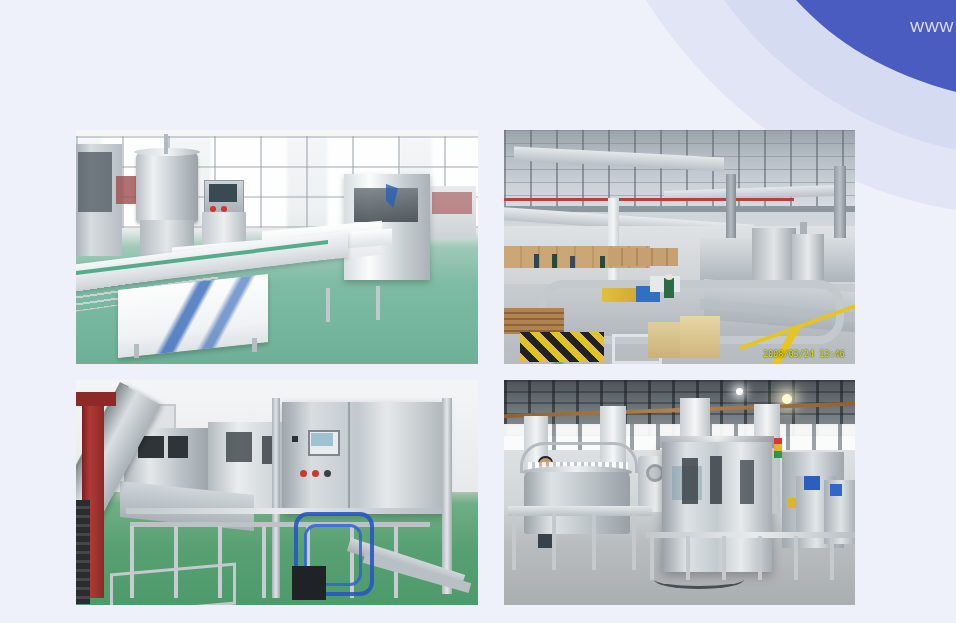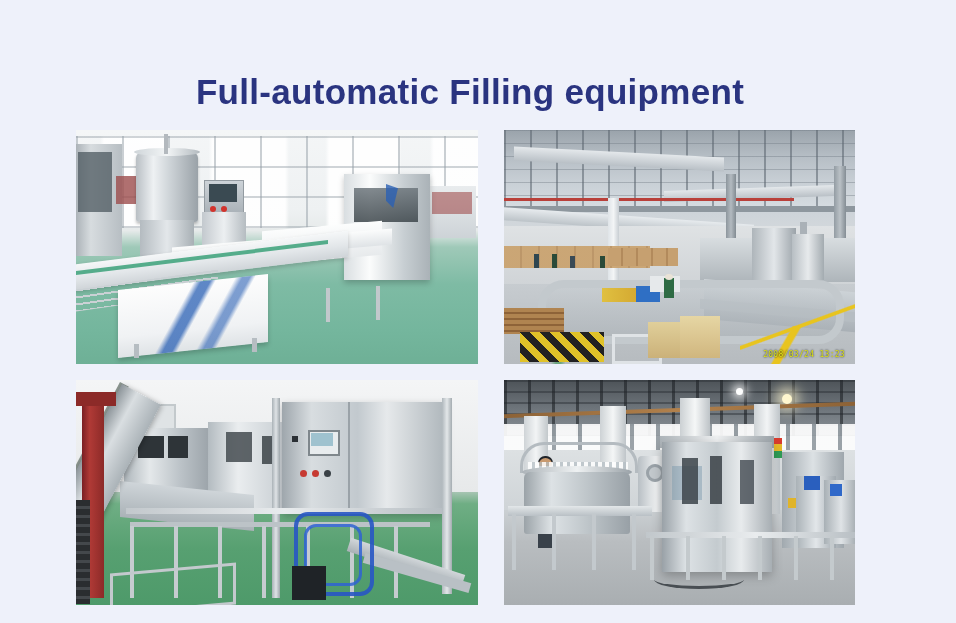--- a/index.html
+++ b/index.html
@@ -236,22 +236,29 @@
 
   
   .wm{position:absolute;color:rgba(255,255,255,.28);font-size:26px;font-weight:bold;
       transform:rotate(-8deg);white-space:nowrap;letter-spacing:2px;}
 </style>
 </head>
 <body>
 
 <div class="slide">
 
-
-  <div class="slide-title">Full-automatic Filling equipment</div>
+  <div class="deco">
+    <svg width="460" height="210" viewBox="0 0 460 210" aria-hidden="true">
+      <path d="M460,0 L460,210 C330,190 220,110 150,0 Z" fill="#dfe3f4" opacity="0.85"></path>
+      <path d="M460,0 L460,150 C360,128 280,72 228,0 Z" fill="#d5dbf0"></path>
+      <path d="M460,0 L460,92 C392,74 340,44 300,0 Z" fill="#4a5cc0"></path>
+    </svg>
+    <div class="deco-url">WWW</div>
+  </div>
+
 
   <div class="grid">
 
     <div class="ph ph-tl">
       <div class="scene">
         <div class="lyr p1-bg"></div>
         <div class="lyr p1-win"></div>
           <div class="lyr p1-winframe"></div>
         <div class="lyr p1-leftm"></div>
           <div class="lyr p1-leftm-d"></div>
@@ -320,21 +327,21 @@
         <div class="lyr p2-worker"></div>
           <div class="lyr p2-worker-h"></div>
         <div class="lyr p2-yellow2"></div>
           <div class="lyr p2-yellow"></div>
         <div class="lyr p2-greenline"></div>
         <div class="lyr p2-pallet"></div>
           <div class="lyr p2-agv"></div>
         <div class="lyr p2-cart"></div>
         <div class="lyr p2-carton"></div>
           <div class="lyr p2-carton2"></div>
-        <div class="p2-ts">2008/03/24 13:23</div>
+        <div class="p2-ts">2008/03/24 13:46</div>
       </div>
     </div>
 
     <div class="ph ph-bl">
       <div class="scene">
         <div class="lyr p3-bg"></div>
         <div class="lyr p3-wall"></div>
           <div class="lyr p3-win"></div>
         <div class="lyr p3-m1"></div>
           <div class="lyr p3-m1d"></div>

